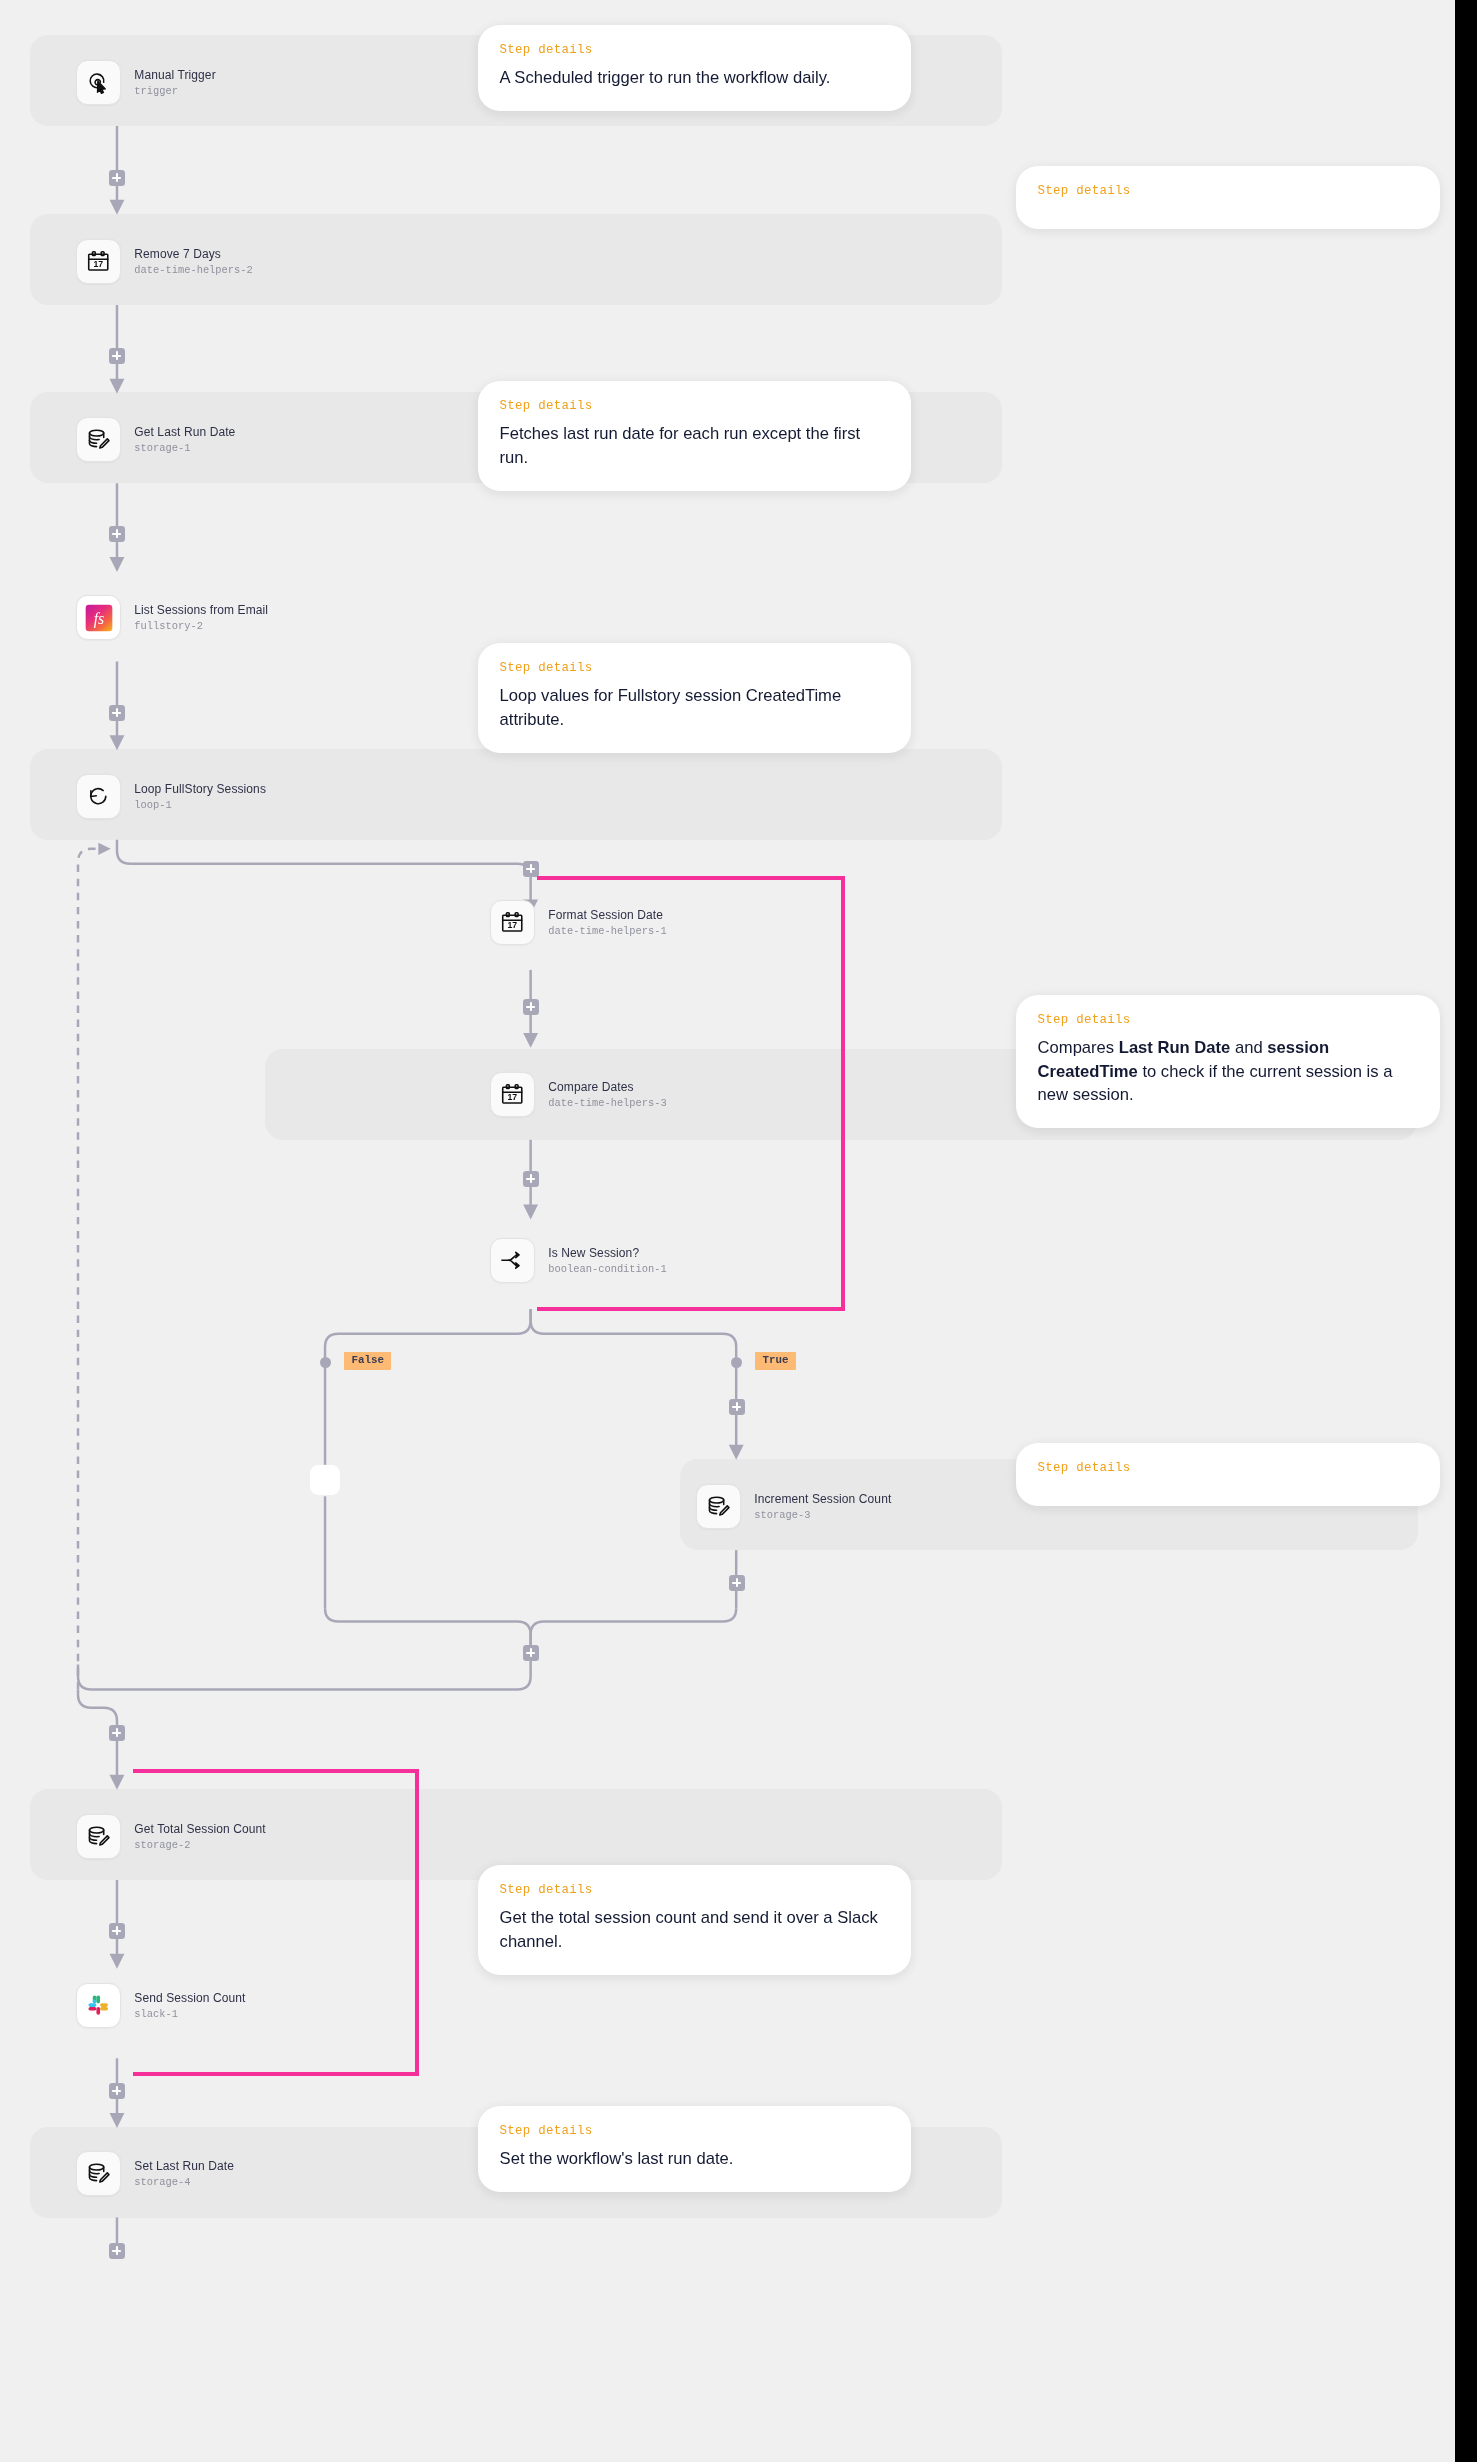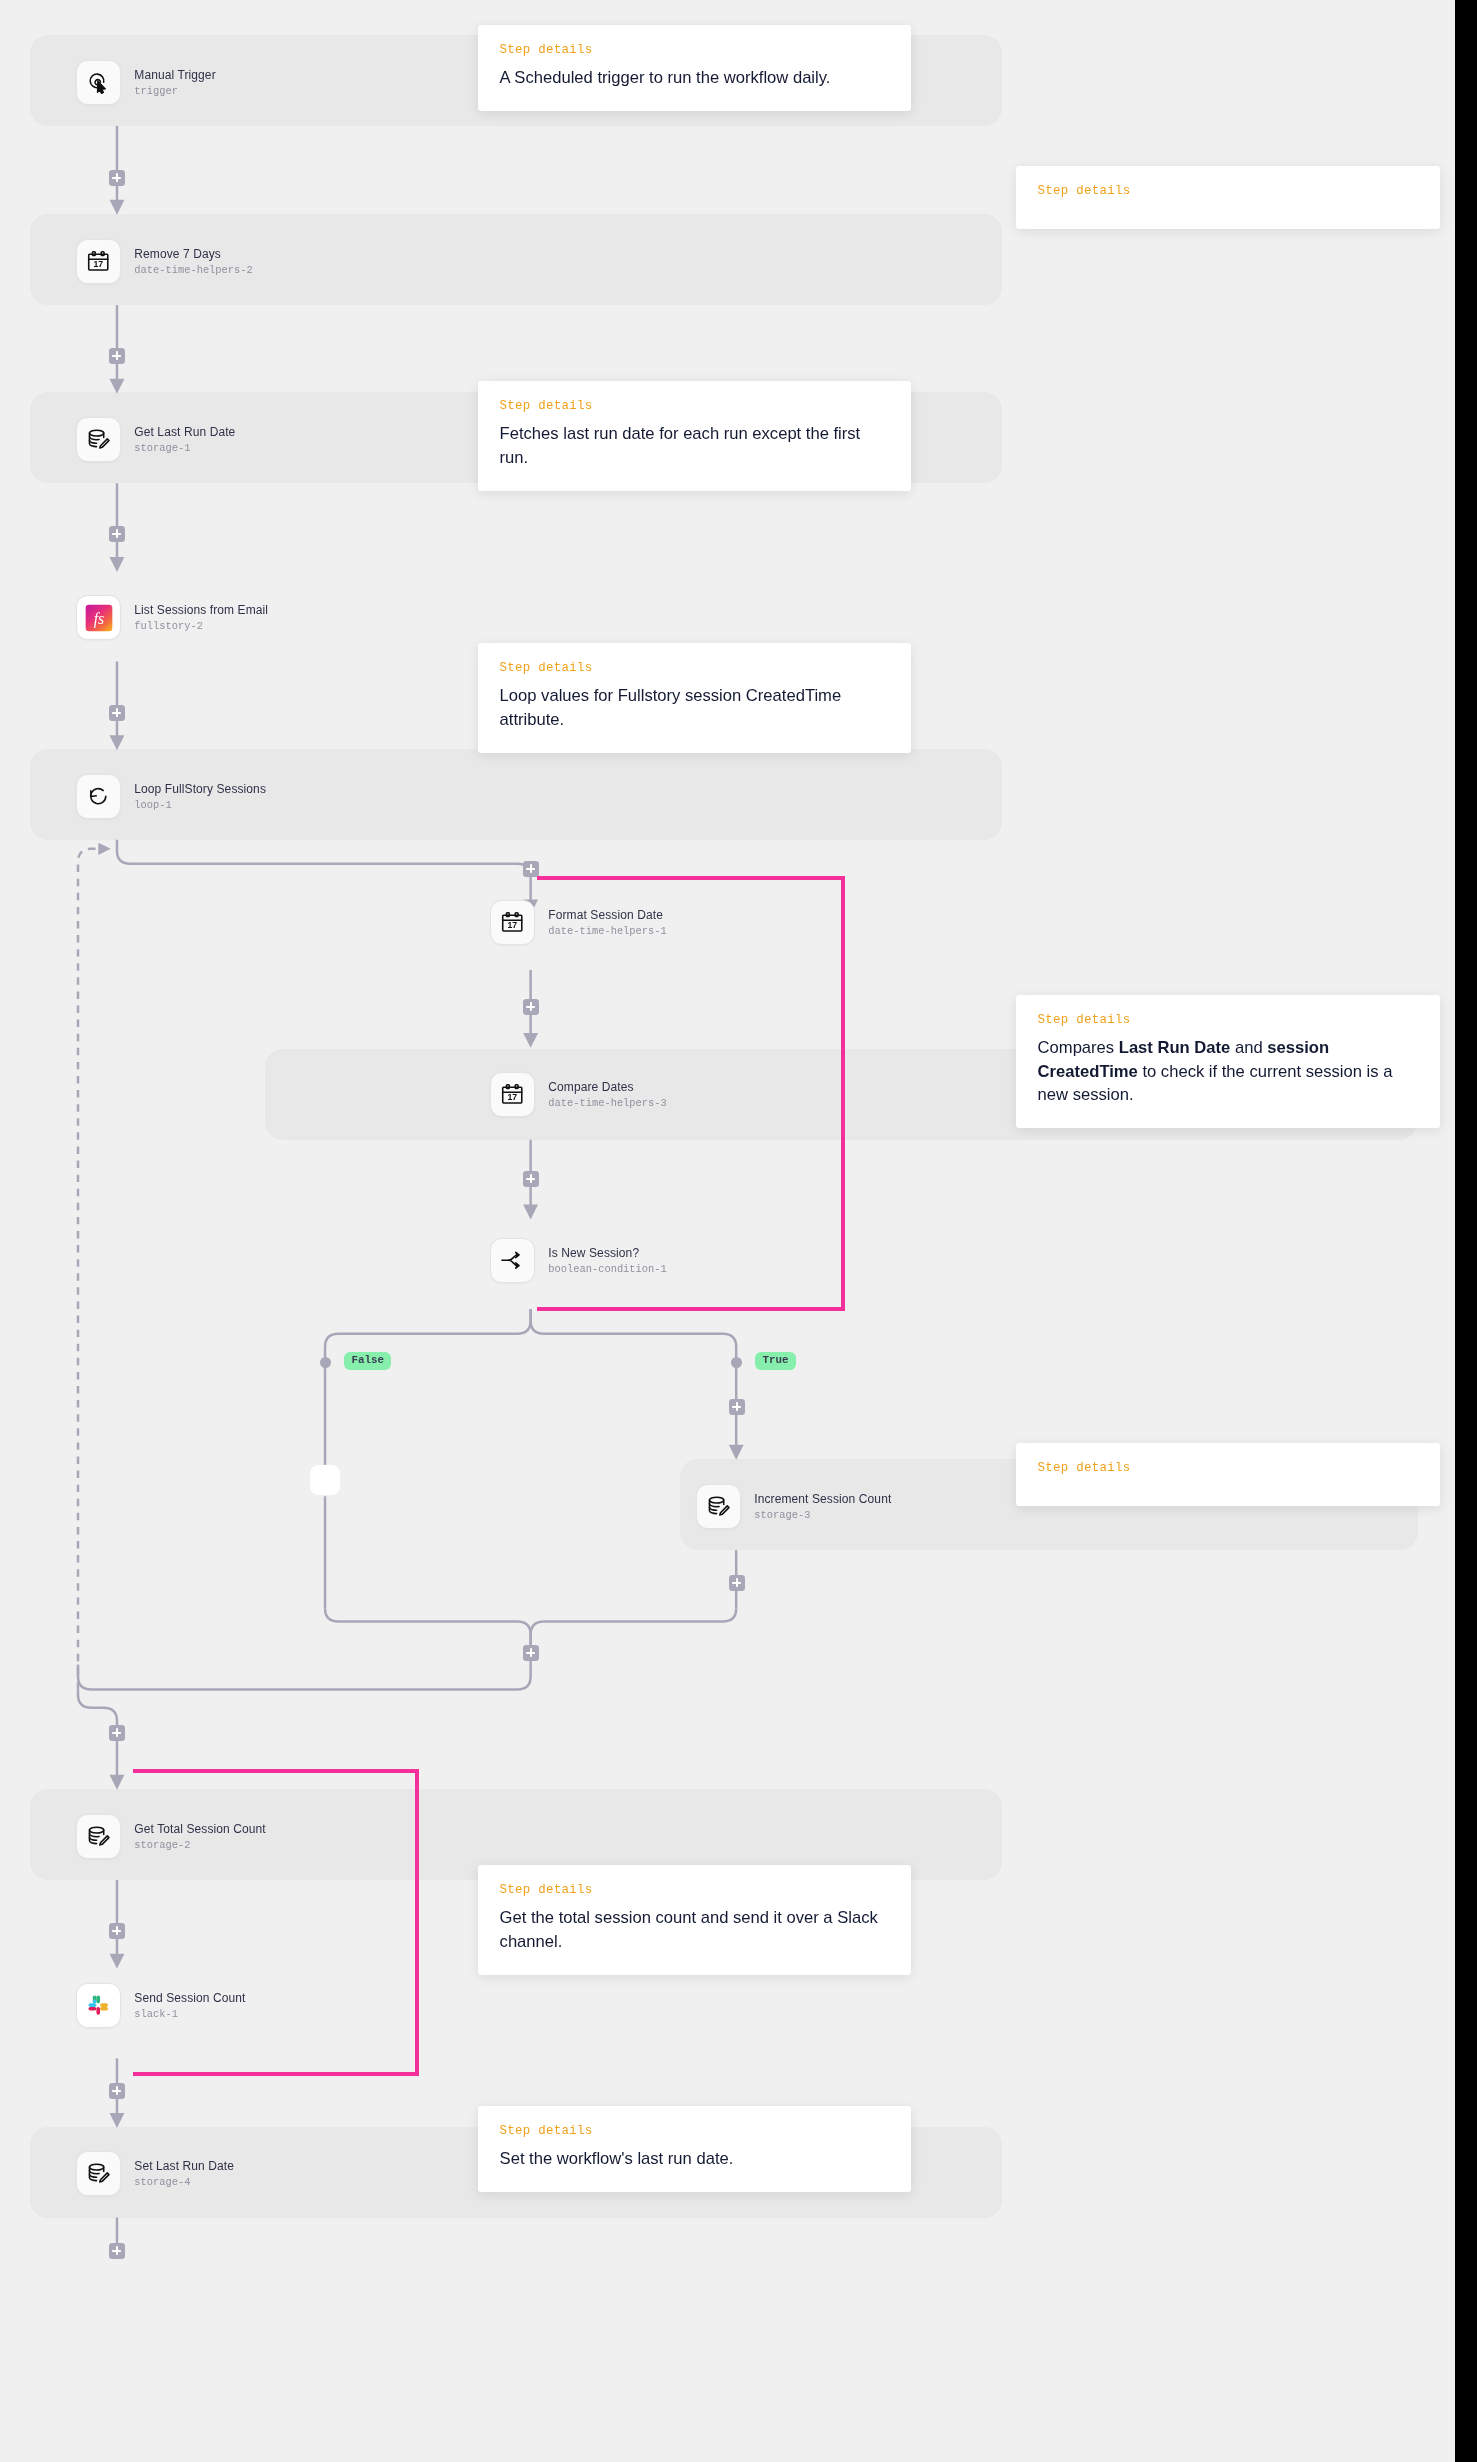--- a/index.html
+++ b/index.html
@@ -76,37 +76,37 @@
   .node-empty {
     position:absolute;
     width: 30px; height: 30px;
     background:#ffffff; border-radius: 8.3px;
     z-index: 10; cursor:pointer;
   }
 
   
   .branch-label {
     position: absolute;
-    background: #86efac;
+    background: #fdba74;
     padding: 3.3px 7.5px 4.1px;
-    border-radius: 6px;
+    border-radius: 1px;
     font-family: "Liberation Mono", "DejaVu Sans Mono", monospace;
     font-size: 10.8px; font-weight: 700; color: #3b3d52;
     z-index: 11; line-height: 1;
   }
   .branch-dot {
     position: absolute; width: 10.8px; height: 10.8px;
     border-radius: 50%; background: #a8a7b8; z-index: 11;
   }
 
   
   .callout {
     position: absolute;
     background: #ffffff;
-    border-radius: 3px;
+    border-radius: 22px;
     padding: 18px 21.6px 21.6px;
     box-shadow: 0 2.5px 11.6px rgba(20,20,40,.09);
     z-index: 20;
   }
   .callout-label {
     font-family: "Liberation Mono", "DejaVu Sans Mono", monospace;
     font-size: 12.4px; color: #f0a019; letter-spacing: 0.3px;
     margin-bottom: 9px;
   }
   .callout-body {

